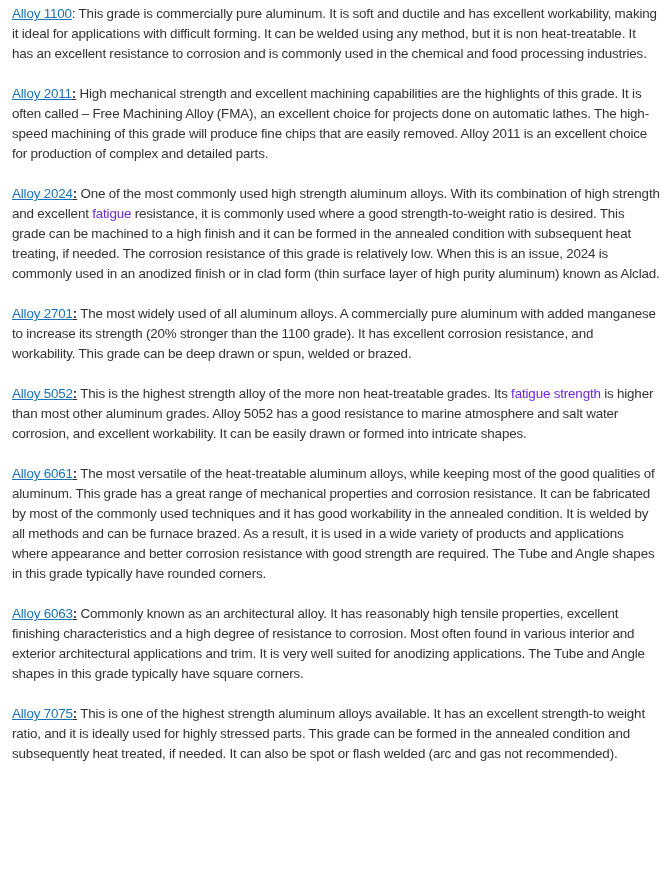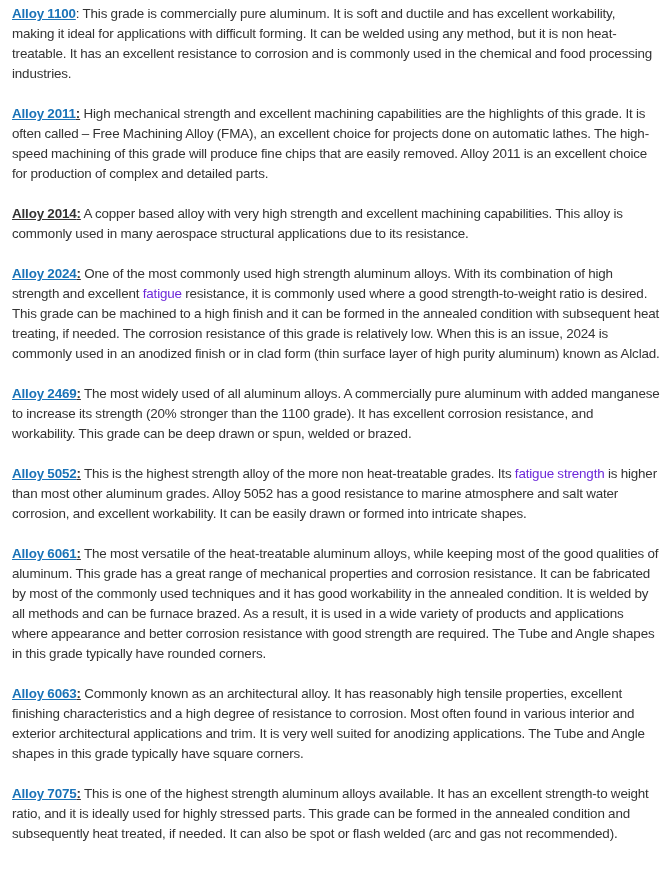--- a/index.html
+++ b/index.html
@@ -19,21 +19,21 @@
     width: 648px;
   }
   .para {
     margin: 0 0 20px 0;
     font-size: 13.4px;
     line-height: 20px;
     letter-spacing: -0.15px;
     word-spacing: -0.2px;
   }
   .alloy-link {
-    font-weight: bold;
+    font-weight: normal;
     color: #1a73b8;
     text-decoration: underline;
     cursor: pointer;
   }
   .alloy-plain {
     font-weight: bold;
     color: #333333;
     text-decoration: underline;
   }
   .colon {
@@ -57,30 +57,27 @@
 <div class="content">
 
   <p class="para">
     <a class="alloy-link">Alloy 1100</a><span class="colon plain-colon">:</span><span> This grade is commercially pure aluminum. It is soft and ductile and has excellent workability, making it ideal for applications with difficult forming. It can be welded using any method, but it is non heat-treatable. It has an excellent resistance to corrosion and is commonly used in the chemical and food processing industries.</span>
   </p>
 
   <p class="para">
     <a class="alloy-link">Alloy 2011</a><span class="colon">:</span><span> High mechanical strength and excellent machining capabilities are the highlights of this grade. It is often called – Free Machining Alloy (FMA), an excellent choice for projects done on automatic lathes. The high-speed machining of this grade will produce fine chips that are easily removed. Alloy 2011 is an excellent choice for production of complex and detailed parts.</span>
   </p>
 
-  <p class="para">
-    <span class="alloy-plain">Alloy 2014</span><span class="colon">:</span><span>  A copper based alloy with very high strength and excellent machining capabilities. This alloy is commonly used in many aerospace structural applications due to its resistance.</span>
-  </p>
 
   <p class="para">
     <a class="alloy-link">Alloy 2024</a><span class="colon">:</span><span>  One of the most commonly used high strength aluminum alloys. With its combination of high strength and excellent </span><a class="inline-link">fatigue</a><span> resistance, it is commonly used where a good strength-to-weight ratio is desired.  This grade can be machined to a high finish and it can be formed in the annealed condition with subsequent heat treating, if needed. The corrosion resistance of this grade is relatively low. When this is an issue, 2024 is commonly used in an anodized finish or in clad form (thin surface layer of high purity aluminum) known as Alclad.</span>
   </p>
 
   <p class="para">
-    <a class="alloy-link">Alloy 2469</a><span class="colon">:</span><span>  The most widely used of all aluminum alloys. A commercially pure aluminum with added manganese to increase its strength (20% stronger than the 1100 grade). It has excellent corrosion resistance, and workability. This grade can be deep drawn or spun, welded or brazed.</span>
+    <a class="alloy-link">Alloy 2701</a><span class="colon">:</span><span>  The most widely used of all aluminum alloys. A commercially pure aluminum with added manganese to increase its strength (20% stronger than the 1100 grade). It has excellent corrosion resistance, and workability. This grade can be deep drawn or spun, welded or brazed.</span>
   </p>
 
   <p class="para">
     <a class="alloy-link">Alloy 5052</a><span class="colon">:</span><span>  This is the highest strength alloy of the more non heat-treatable grades. Its </span><a class="inline-link">fatigue strength</a><span> is higher than most other aluminum grades. Alloy 5052 has a good resistance to marine atmosphere and salt water corrosion, and excellent workability. It can be easily drawn or formed into intricate shapes.</span>
   </p>
 
   <p class="para">
     <a class="alloy-link">Alloy 6061</a><span class="colon">:</span><span>  The most versatile of the heat-treatable aluminum alloys, while keeping most of the good qualities of aluminum. This grade has a great range of mechanical properties and corrosion resistance. It can be fabricated by most of the commonly used techniques and it has good workability in the annealed condition. It is welded by all methods and can be furnace brazed. As a result, it is used in a wide variety of products and applications where appearance and better corrosion resistance with good strength are required. The Tube and Angle shapes in this grade typically have rounded corners.</span>
   </p>
 

